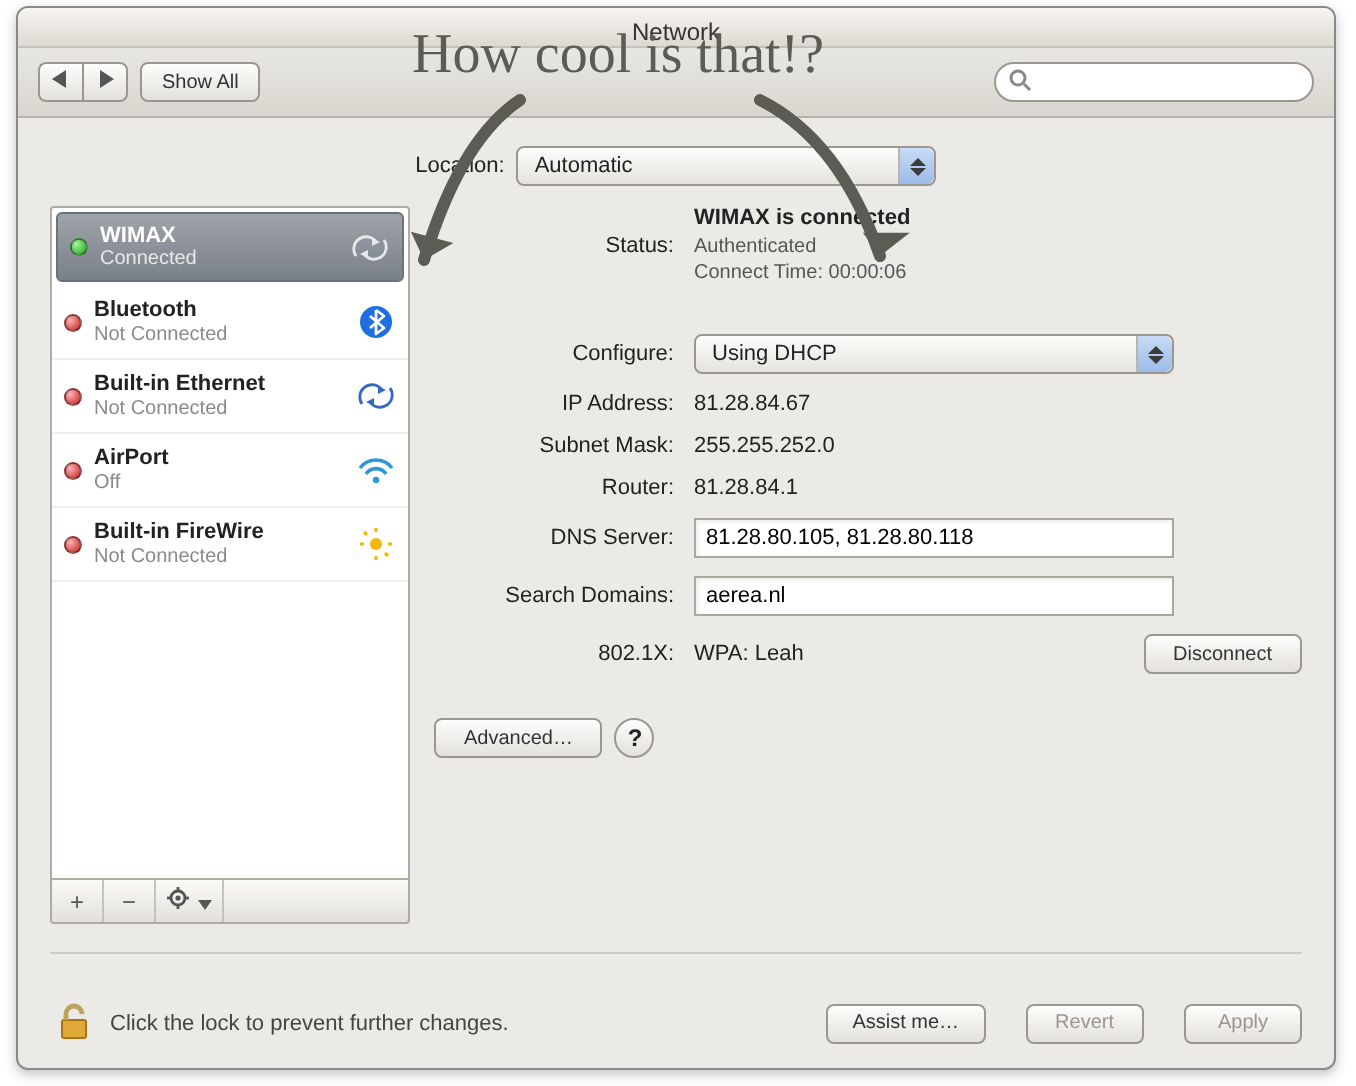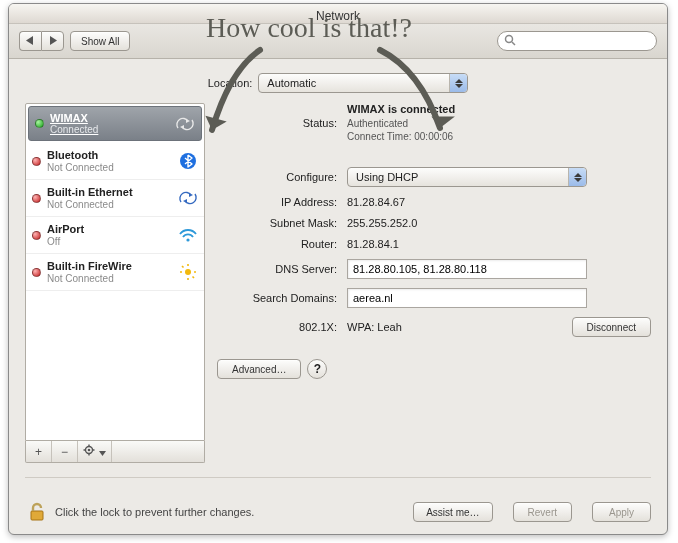--- a/index.html
+++ b/index.html
@@ -113,21 +113,20 @@
     border-bottom: 1px solid #eee;
     position: relative;
     cursor: default;
   }
   .srclist .item.active {
     background: linear-gradient(#9fa4aa,#7a8088);
     color: #fff;
     border: 1px solid #6c727a;
     border-radius: 3px; margin: 2px;
     height: 35px;
-    text-decoration: underline;
   }
   .status-dot { width: 9px; height: 9px; border-radius: 50%; border: 1px solid rgba(0,0,0,0.35); flex-shrink:0;}
   .dot-green { background: radial-gradient(circle at 30% 30%, #a8f5a0, #1aa21a); }
   .dot-red { background: radial-gradient(circle at 30% 30%, #ffb3b3, #c22020); }
   .nm { display: flex; flex-direction: column; line-height: 1.1; flex: 1; min-width: 0;}
   .nm .t { font-size: 11px; font-weight: bold; white-space: nowrap; overflow: hidden; text-overflow: ellipsis;}
   .nm .s { font-size: 10px; color: #8a8a8a; }
   .item.active .nm .s { color: #e6e8eb; }
   .ifc { width: 20px; height: 18px; display:flex;align-items:center;justify-content:center; flex-shrink:0;}
   .srcfoot {

